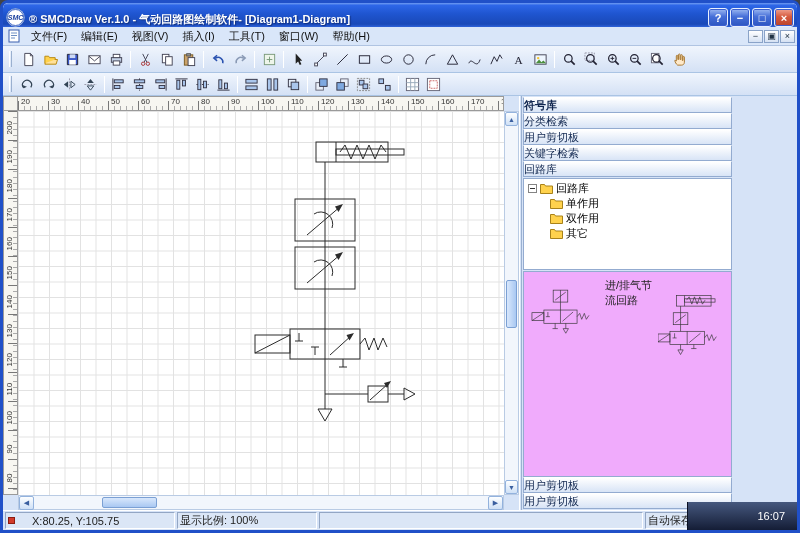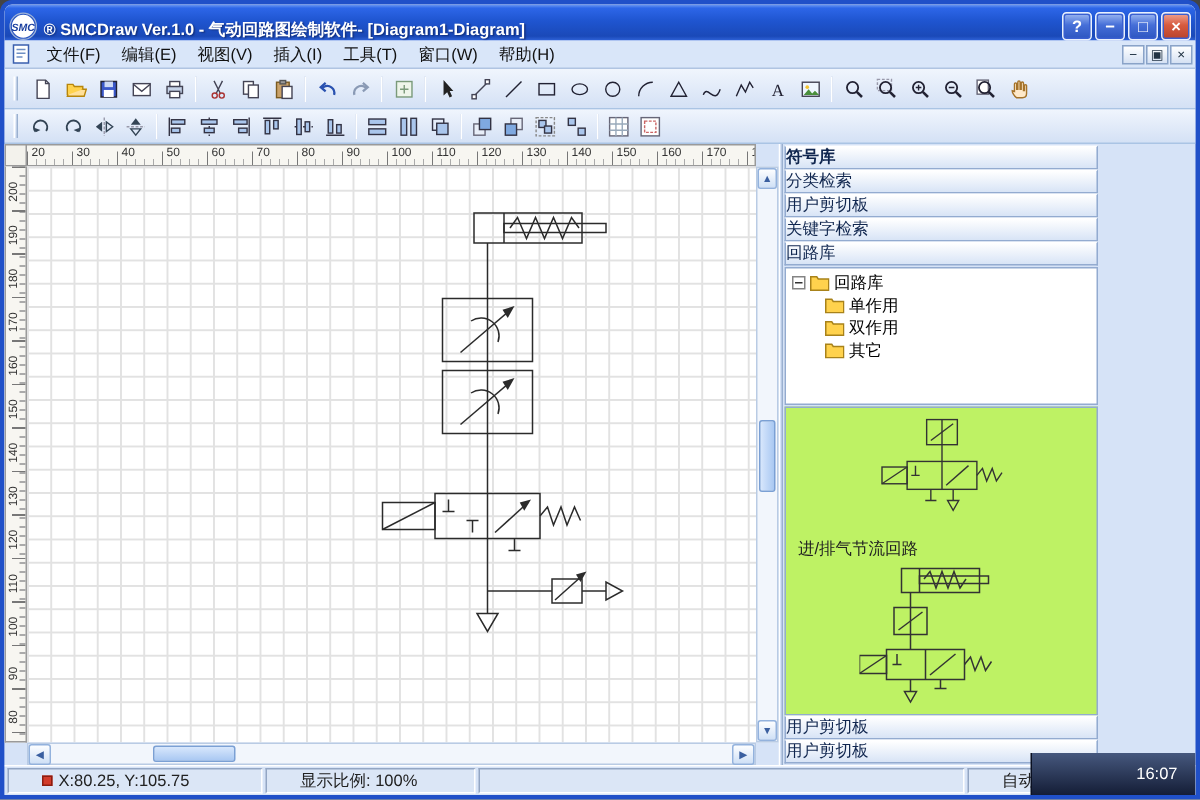--- a/index.html
+++ b/index.html
@@ -57,26 +57,26 @@
   .sidebar{width:211px;display:flex;flex-direction:column;background:#d6e3f7;padding:1px}
   .side-header,.side-btn{height:16px;line-height:14px;text-align:left;font-size:11px;color:#10264f;
     background:linear-gradient(#ffffff,#d8e4f6);border:1px solid #93abd0;border-top-color:#fff}
   .side-header{font-weight:bold}
   .tree-panel{height:92px;background:#fff;border:1px solid #93abd0;margin:1px 0;font-size:11px;padding:2px;overflow:hidden}
   .tree-row{display:flex;align-items:center;gap:3px;height:15px;padding-left:2px;white-space:nowrap}
   .tree-row.child{padding-left:24px}
   .minus{position:relative;width:9px;height:9px;border:1px solid #848484;background:#fff;flex:0 0 auto}
   .minus::after{content:"";position:absolute;left:1px;right:1px;top:3px;height:1px;background:#333}
   .tfold{display:flex}
-  .preview-panel{flex:1;background:#bef264;border:1px solid #93abd0;overflow:hidden;display:flex;flex-direction:column;align-items:center;padding-top:4px}
+  .preview-panel{flex:1;background:#f0abfc;border:1px solid #93abd0;overflow:hidden;display:flex;flex-direction:row;align-items:flex-start;padding-top:4px}
   .preview-label{align-self:flex-start;font-size:11px;color:#222;padding:2px 0 2px 8px}
   .side-bottom{display:flex;flex-direction:column}
   
   .statusbar{height:20px;display:flex;gap:2px;padding:1px 2px;background:#d6e3f7;border-top:1px solid #fff;font-size:11px;color:#222}
-  .scell{border:1px solid;border-color:#93a6c4 #fff #fff #93a6c4;padding:1px 22px;display:flex;align-items:center;gap:4px;background:#dbe6f6;white-space:nowrap}
+  .scell{border:1px solid;border-color:#93a6c4 #fff #fff #93a6c4;padding:1px 2px;display:flex;align-items:center;gap:17px;background:#dbe6f6;white-space:nowrap}
   .scell.fill{flex:1}
   .status-dot{width:7px;height:7px;background:#d23b2a;border:1px solid #8c1d10;flex:0 0 auto}
   .clock{position:absolute;right:0;bottom:0;width:110px;height:28px;z-index:9;background:linear-gradient(#46587e,#141d36);color:#fff;font-size:11px;display:flex;align-items:center;justify-content:flex-end;padding-right:12px;border-left:1px solid #0a1022}
   svg{display:block}
 </style>
 </head>
 <body>
 
 <div class="window">
 

